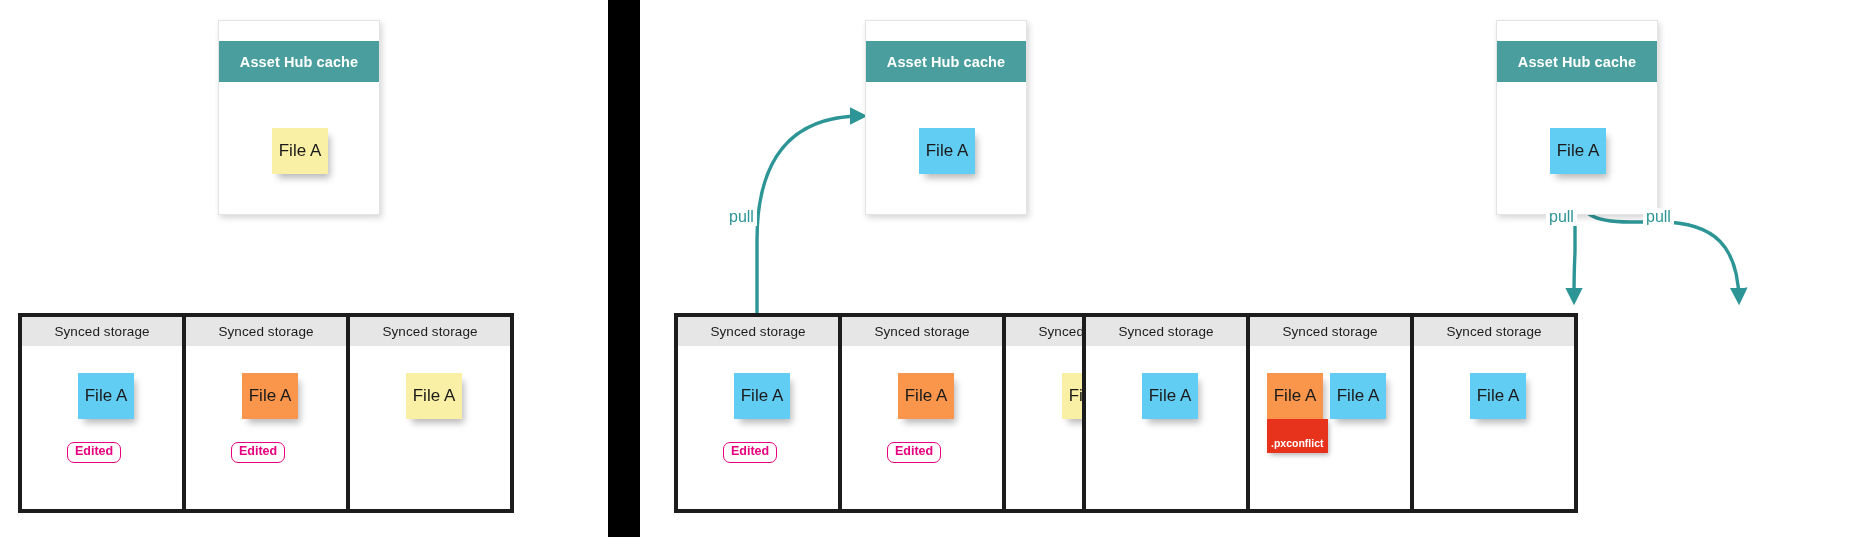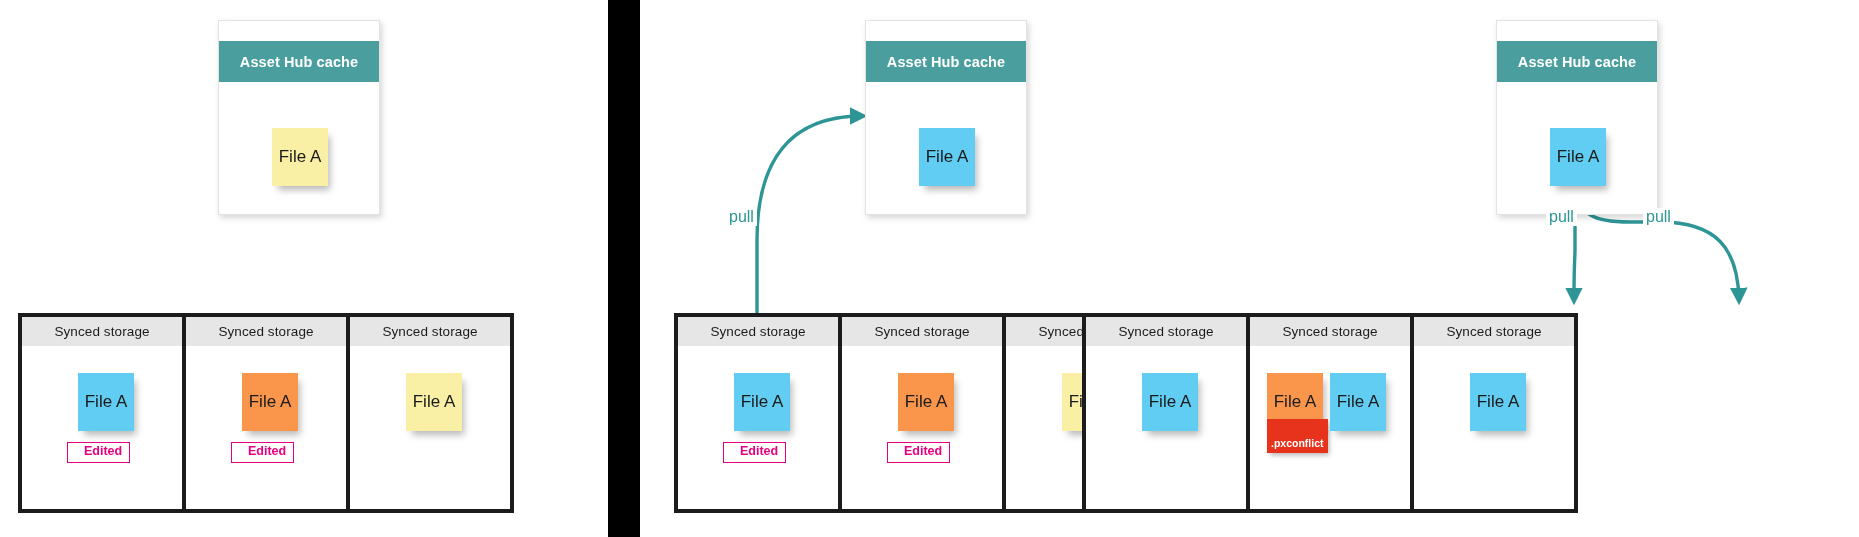--- a/index.html
+++ b/index.html
@@ -79,43 +79,43 @@
   }
   .store-body {
     position: relative;
     height: calc(100% - 29px);
   }
 
   
   .note {
     position: absolute;
     width: 56px;
-    height: 58px;
+    height: 46px;
     display: flex;
     align-items: center;
     justify-content: center;
     font-size: 17px;
     color: #1a1a1a;
     box-shadow: 4px 6px 7px -2px rgba(0,0,0,0.28);
     box-sizing: border-box;
     white-space: nowrap;
   }
   .note.yellow { background: #faf0a5; }
   .note.blue   { background: #62cdf2; }
   .note.orange { background: #f9964c; }
 
   
   .edited-badge {
     position: absolute;
     font-size: 12.5px;
     font-weight: bold;
     color: #e6007e;
     border: 1.6px solid #e6007e;
-    border-radius: 0;
-    padding: 1px 7px 2px 16px;
+    border-radius: 7px;
+    padding: 1px 7px 2px 7px;
     background: #ffffff;
     white-space: nowrap;
     line-height: 1.25;
   }
 
   
   .conflict-badge {
     position: absolute;
     font-size: 10.5px;
     font-weight: bold;

